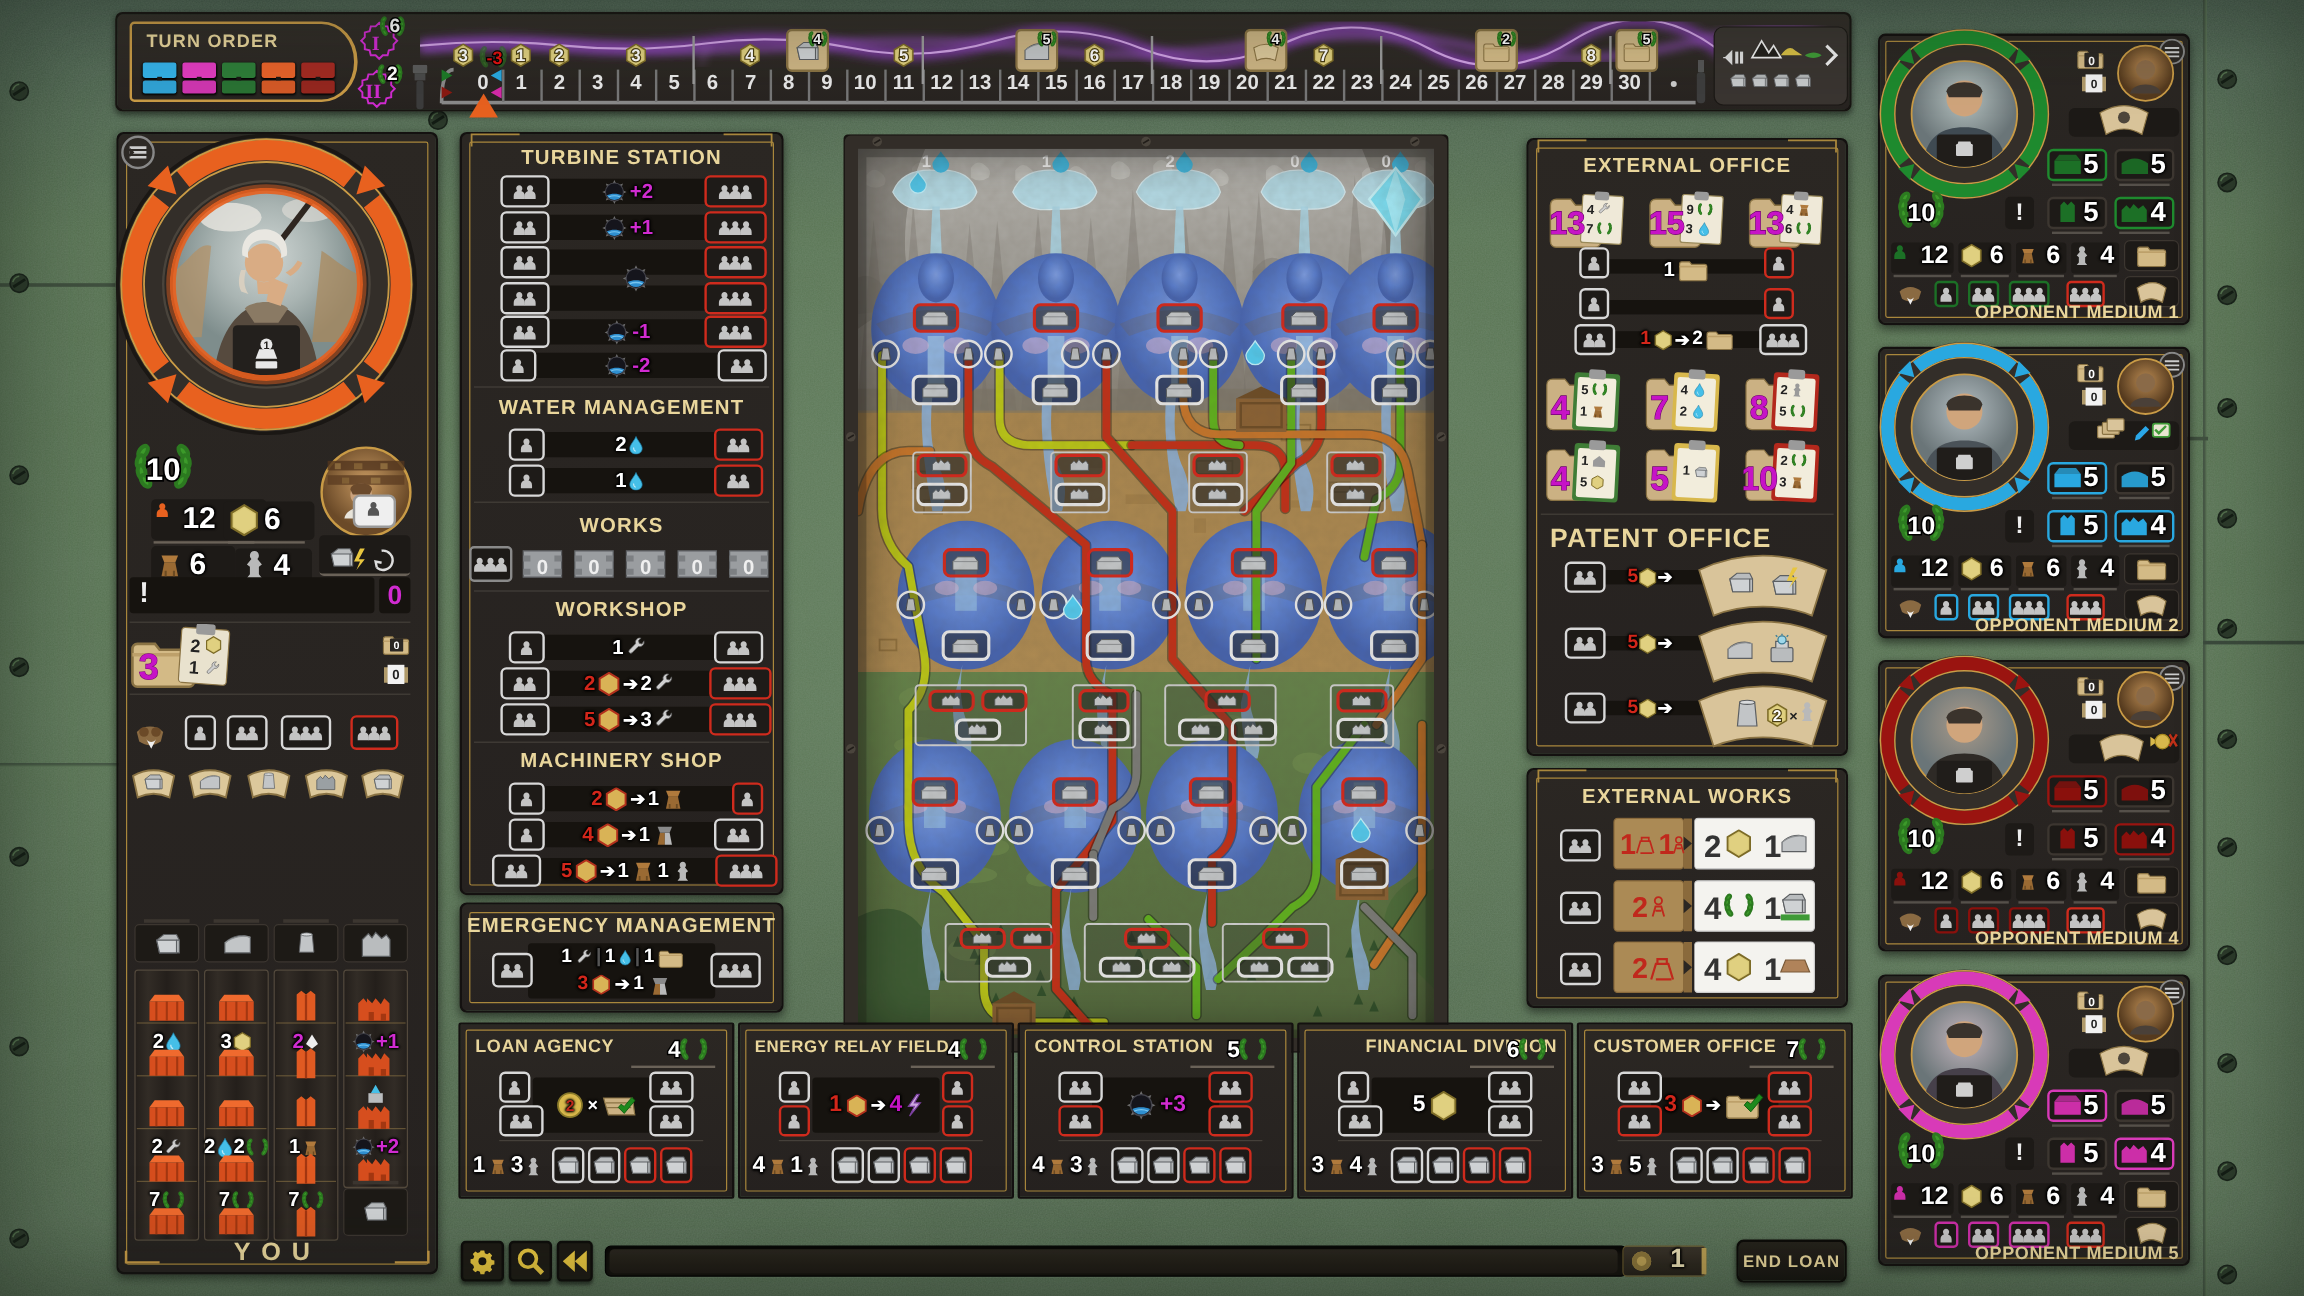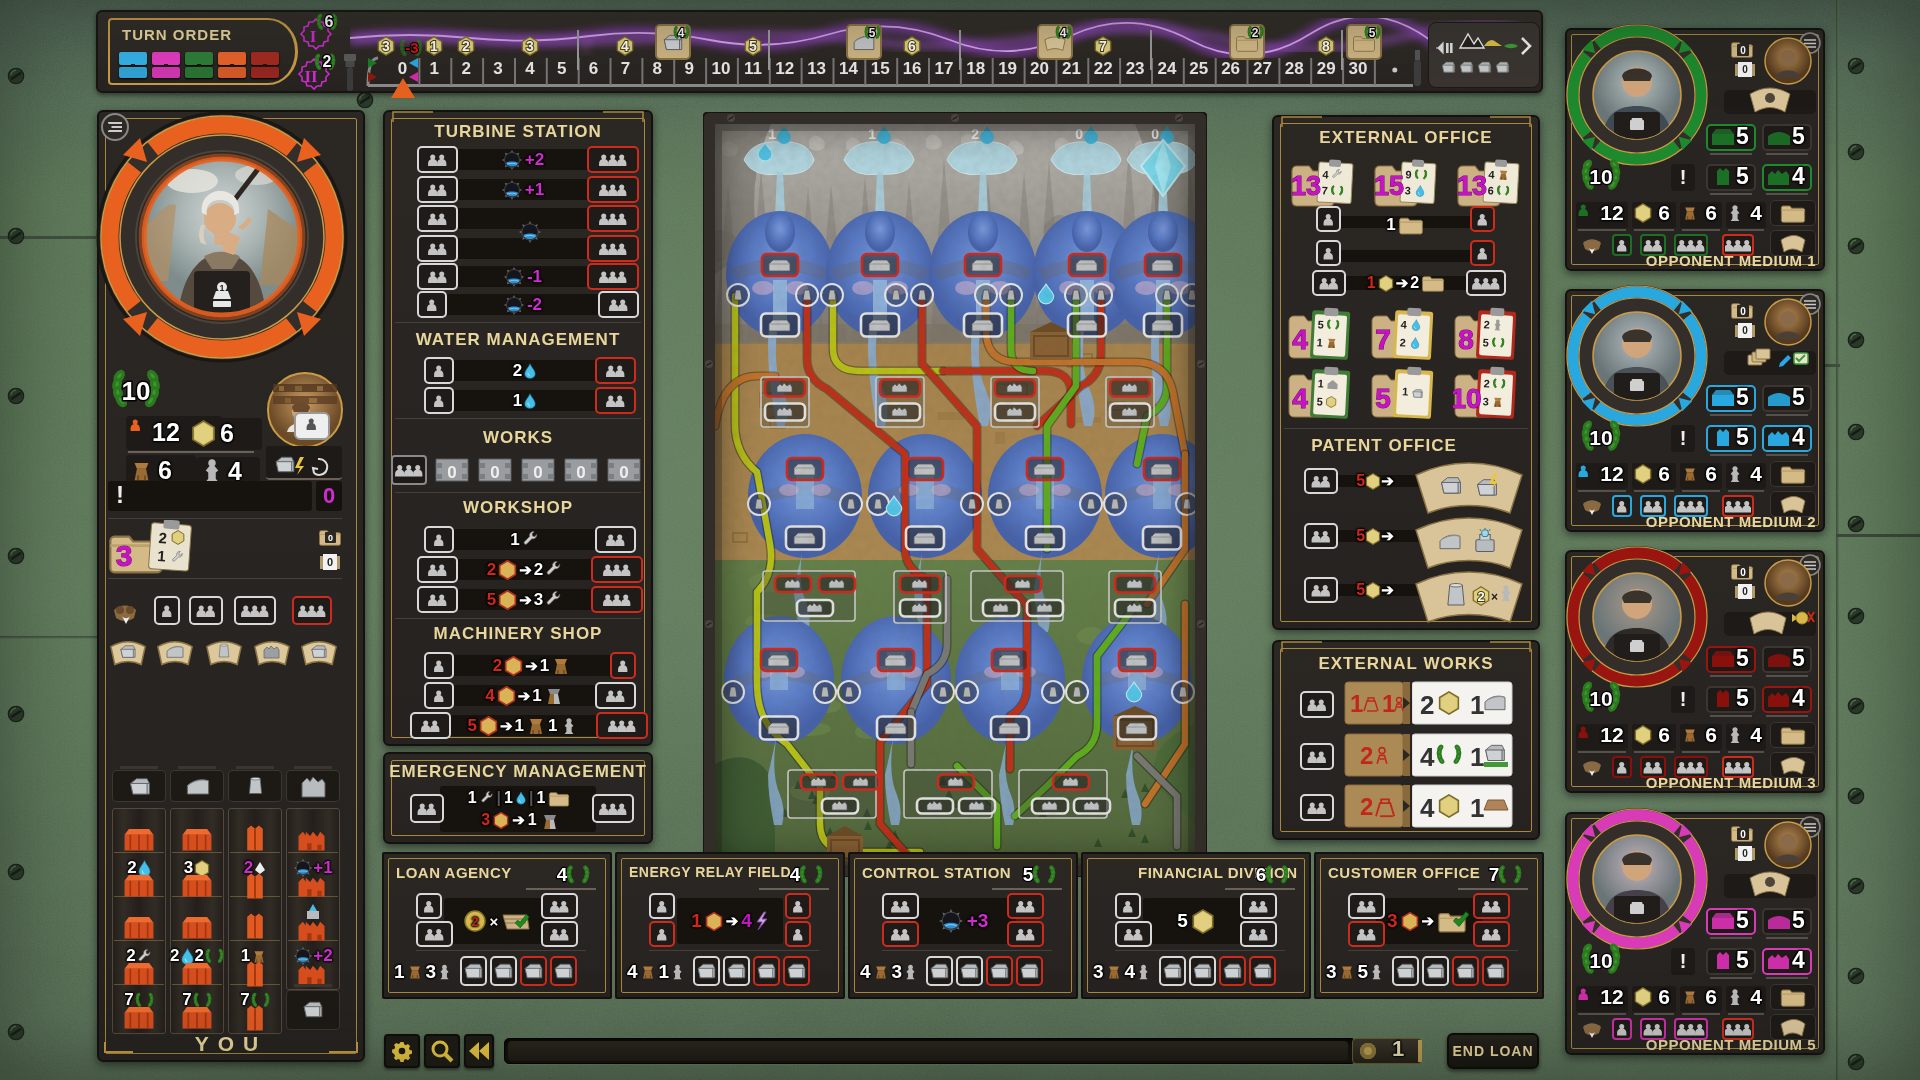--- a/index.html
+++ b/index.html
@@ -1877,21 +1877,21 @@
         <g transform="translate(30 30)">
           <text x="0" y="10" font-size="11" font-weight="bold" fill="#222">3</text>
           <g transform="translate(9 0)">
             <use href="#sym-mixbrown" x="0" y="0" width="12" height="12"></use>
           </g>
         </g>
       </g>
       <text x="13" y="42" fill="#c613c6" font-size="28" font-weight="bold" text-anchor="middle" stroke="#6b066b" stroke-width="1" paint-order="stroke">10</text>
     </svg></div>
 <div style="position:absolute;left:1284px;top:428px;width:244px;height:1px;background:#45403a;"></div>
-<div style="position:absolute;left:1272px;top:436px;width:224px;height:24px;color:#e9d69c;font-weight:bold;font-size:17px;letter-spacing:1px;text-align:center;white-space:nowrap;">PATENT OFFICE</div>
+<div style="position:absolute;left:1272px;top:436px;width:224px;height:24px;color:#e9d69c;font-weight:bold;font-size:22px;letter-spacing:1px;text-align:center;white-space:nowrap;">PATENT OFFICE</div>
 <div style="position:absolute;left:1330px;top:475px;width:90px;height:12px;background:#16130f;"></div>
 <div style="position:absolute;left:1304px;top:468px;width:34px;height:26px;background:#1e1b18;border:2px solid #d8d8d8;border-radius:5px;display:flex;align-items:center;justify-content:center;box-sizing:border-box;">
     <svg width="28" height="20" viewBox="0 0 28 20" style="">
       <use href="#sym-person" x="4.0" y="4.5" width="11" height="13" fill="#c4c4c4"></use>
       <use href="#sym-person" x="13.0" y="4.5" width="11" height="13" fill="#c4c4c4"></use>
     </svg>
   </div>
 <div class="num" style="position:absolute;left:1340px;top:468px;width:70px;height:26px;display:flex;align-items:center;justify-content:center;color:#fff;font-weight:bold;font-size:16px;">
     <span style="color:#d3261a">5</span>
     <svg width="16" height="17" viewBox="0 0 16 17" style="">
@@ -2875,21 +2875,21 @@
       <use href="#sym-person" x="-1.5" y="2.5" width="11" height="13" fill="#c4c4c4"></use>
       <use href="#sym-person" x="7.5" y="2.5" width="11" height="13" fill="#c4c4c4"></use>
       <use href="#sym-person" x="16.5" y="2.5" width="11" height="13" fill="#c4c4c4"></use>
     </svg>
   </div>
 <div style="position:absolute;left:1770px;top:752px;width:46px;height:26px;background:#1d1a17;border-radius:5px;border:1px solid #3c3630;display:flex;align-items:center;justify-content:center;">
     <svg width="30" height="22" viewBox="0 0 30 22" style="">
       <path d="M3 8 C12 2 20 2 27 8 L24 20 C17 16 12 16 6 20 Z" fill="#d9c49a" stroke="#8a7344"></path>
     </svg>
   </div>
-<div style="position:absolute;left:1640px;top:774px;width:176px;height:18px;color:#e9d69c;font-weight:bold;font-size:15px;letter-spacing:.5px;text-align:right;">OPPONENT MEDIUM 3</div>
+<div style="position:absolute;left:1640px;top:774px;width:176px;height:18px;color:#e9d69c;font-weight:bold;font-size:15px;letter-spacing:.5px;text-align:right;">OPPONENT MEDIUM 4</div>
 <div style="position:absolute;left:1565px;top:812px;width:260px;height:243px;background:linear-gradient(180deg,#2b2723,#262220);border:2px solid #141110;border-radius:6px;box-shadow:0 3px 8px rgba(0,0,0,.5);"></div>
 <div style="position:absolute;left:1571px;top:818px;width:248px;height:231px;border:1px solid #a9873c;border-radius:2px;"></div>
 <svg class="abs" width="150" height="150" style="left:1562px;top:804px">
     <circle cx="75" cy="75" r="71" fill="#332e29"></circle>
     <circle cx="75" cy="75" r="64" fill="none" stroke="#d83ab8" stroke-width="11" stroke-dasharray="86 14.5" stroke-dashoffset="43"></circle>
     <circle cx="75" cy="75" r="70" fill="none" stroke="#c99b46" stroke-width="1.2"></circle>
     <circle cx="75" cy="75" r="58" fill="none" stroke="#c99b46" stroke-width="1.2"></circle>
     <g transform="rotate(45 75 75)">
       <path d="M75 4l7 12h-14Z" fill="#d83ab8" transform="rotate(180 75 10)"></path>
     </g>

